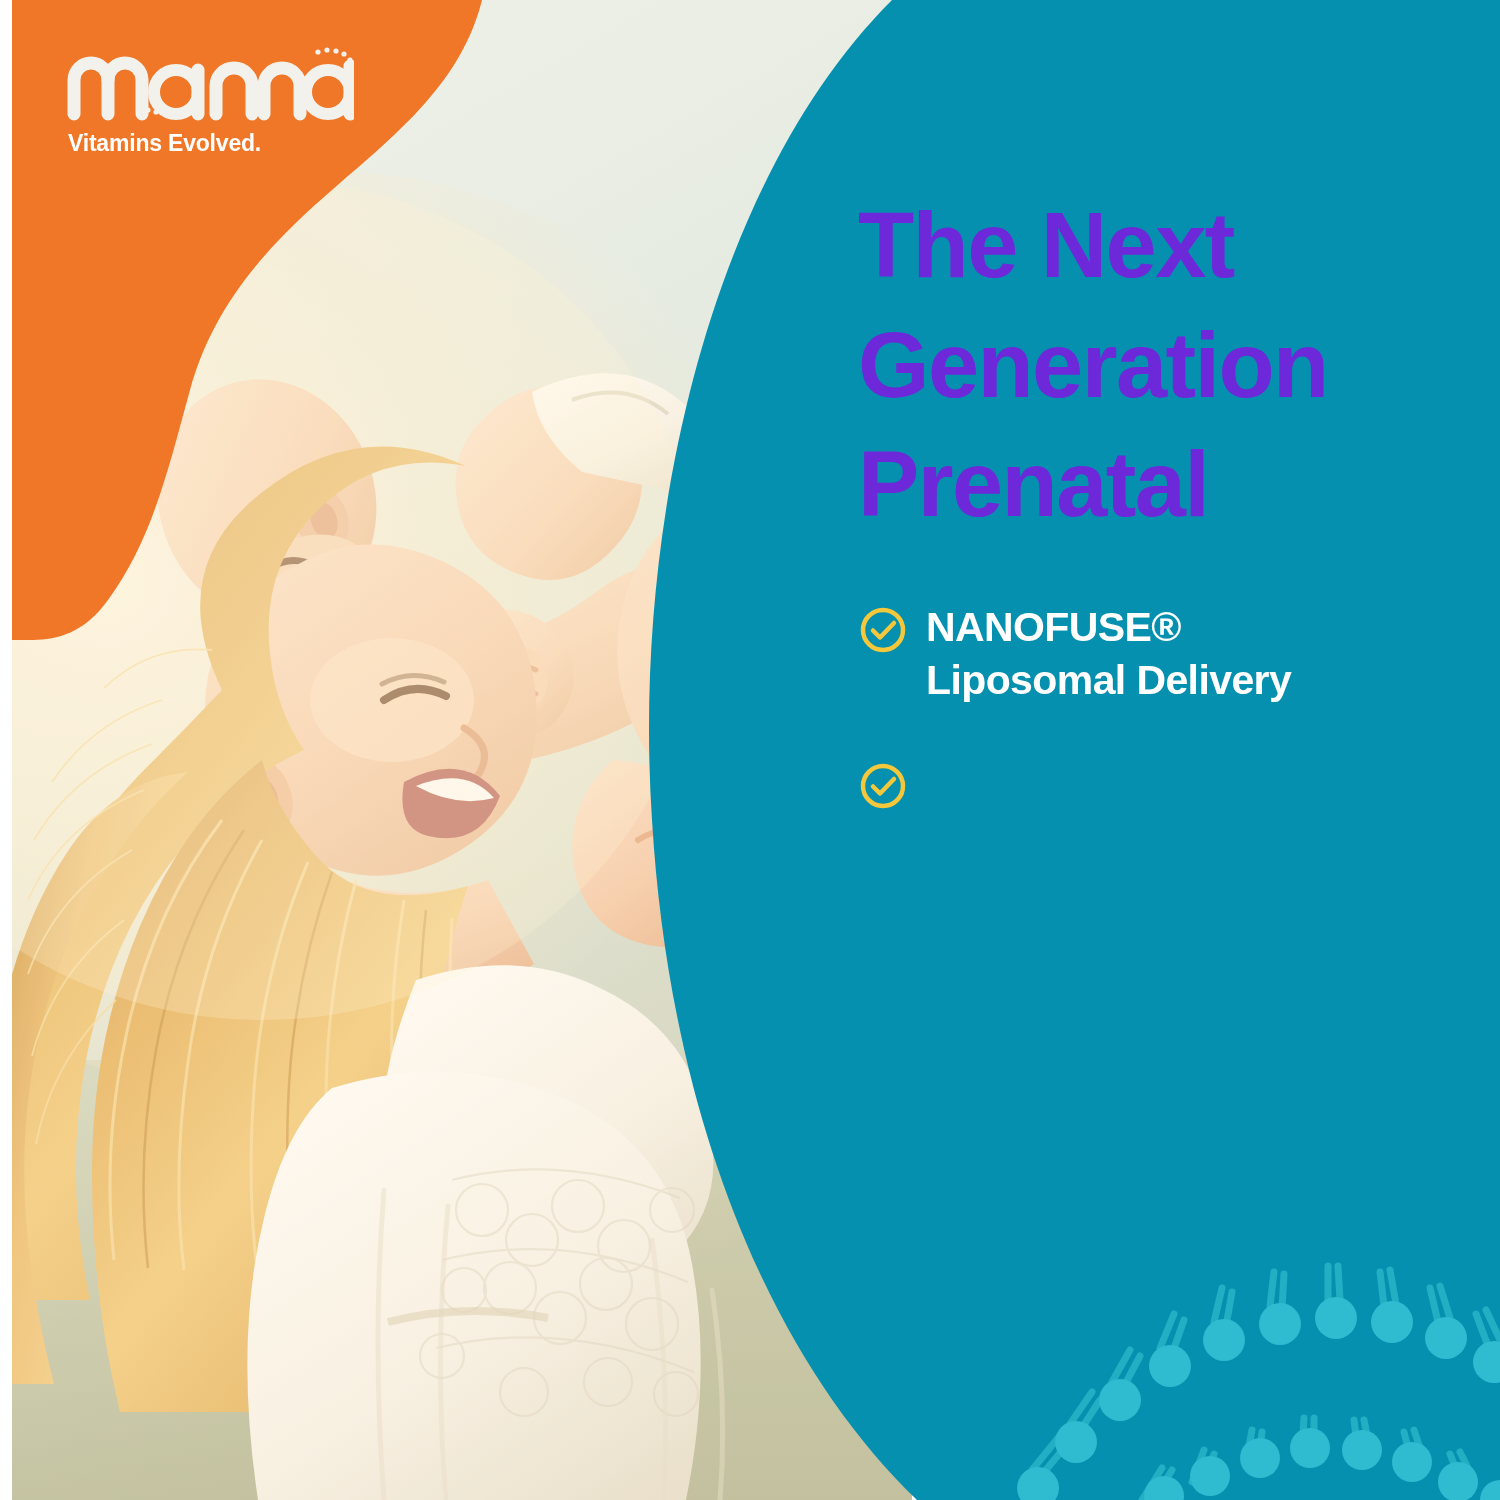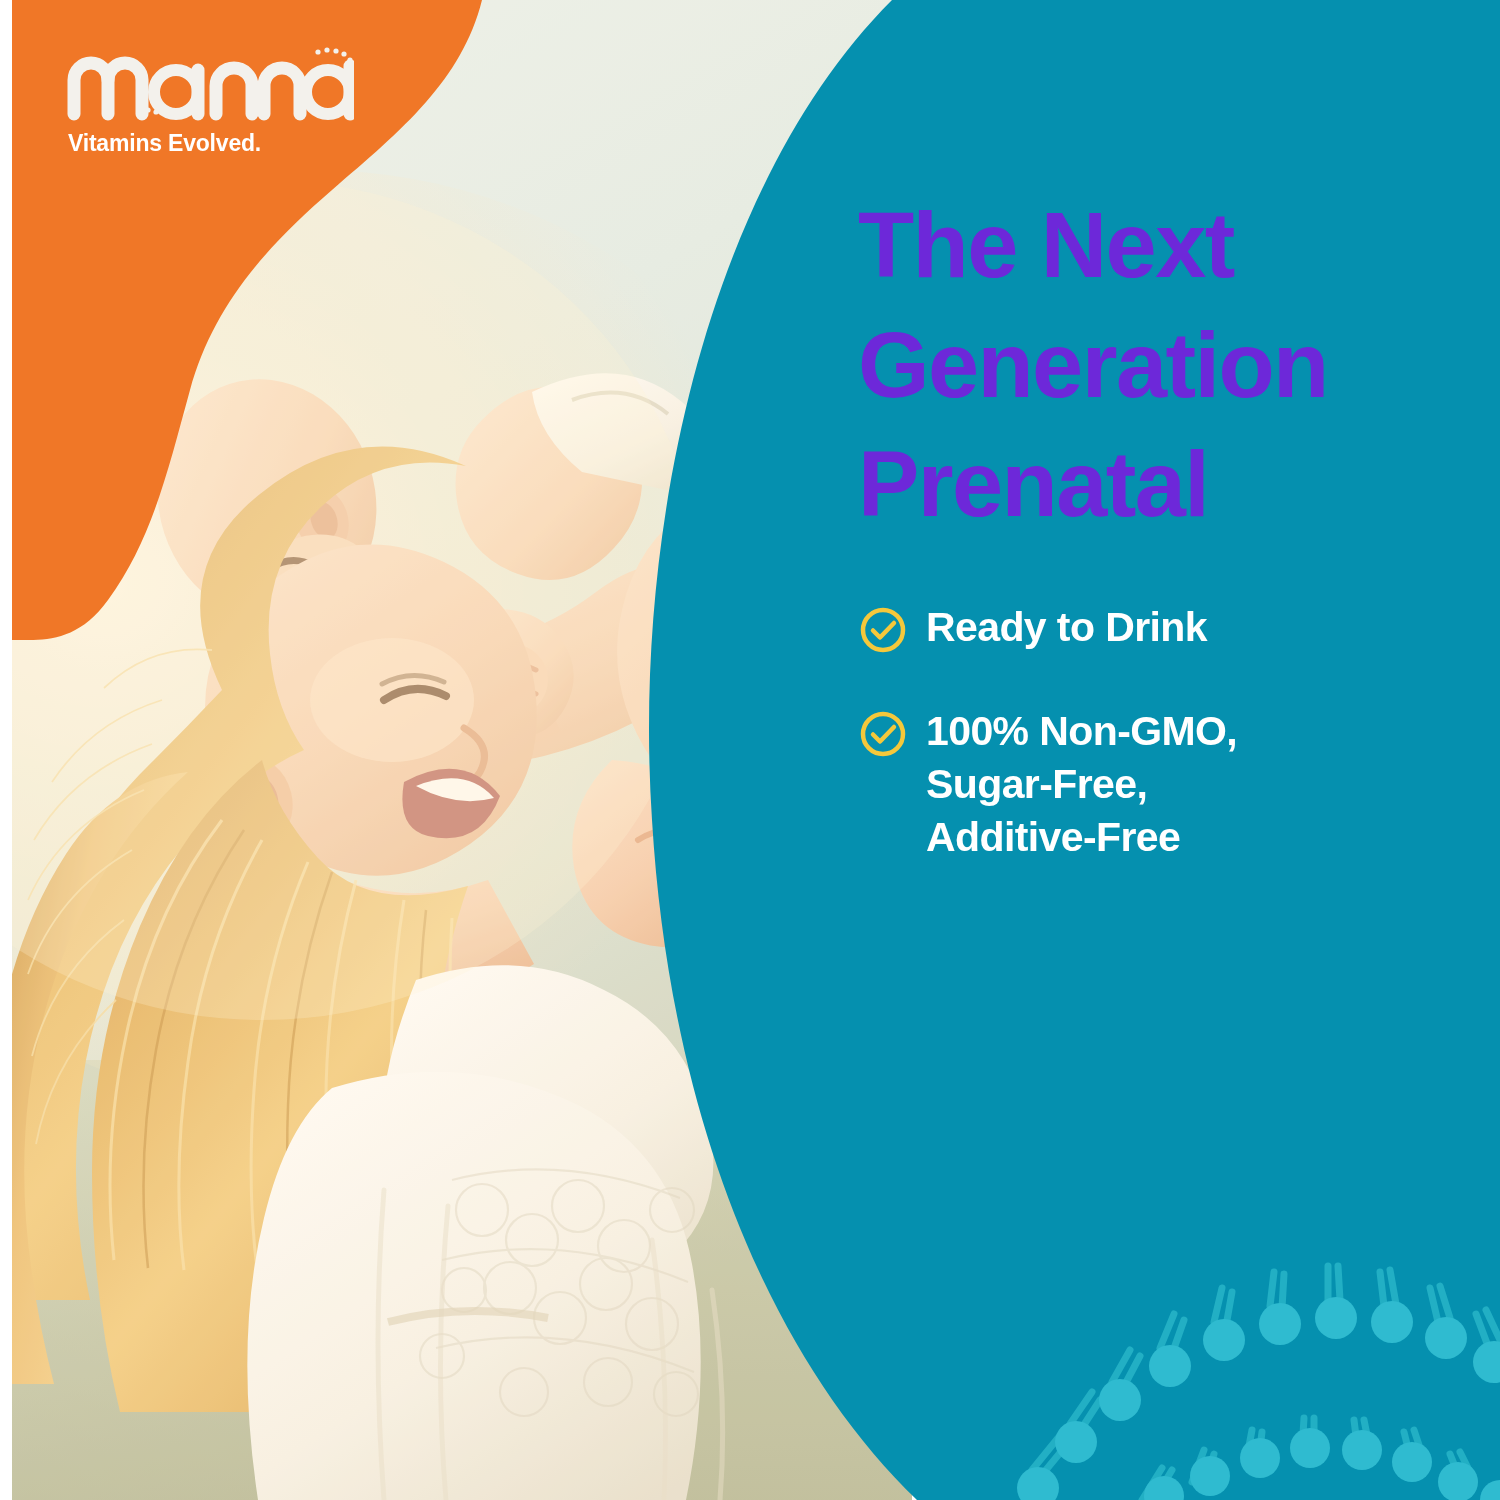--- a/index.html
+++ b/index.html
@@ -436,39 +436,37 @@
   </div>
 
   <div class="content">
 
     <h1 class="headline">The Next
 Generation
 Prenatal</h1>
 
     <ul class="bullets">
 
-
       <li class="bullet">
         <span class="check-icon">
           <svg viewBox="0 0 50 50" xmlns="http://www.w3.org/2000/svg">
             <circle cx="25" cy="25" r="20" fill="none" stroke="#F5C83B" stroke-width="4.5"></circle>
             <path d="M15 25.5 L22 32.5 L36 18" fill="none" stroke="#F5C83B" stroke-width="4.5" stroke-linecap="round" stroke-linejoin="round"></path>
           </svg>
         </span>
-        <span class="bullet-text">Ready to Drink</span>
+        <span class="bullet-text">NANOFUSE®
+Liposomal Delivery</span>
       </li>
 
       <li class="bullet">
         <span class="check-icon">
           <svg viewBox="0 0 50 50" xmlns="http://www.w3.org/2000/svg">
             <circle cx="25" cy="25" r="20" fill="none" stroke="#F5C83B" stroke-width="4.5"></circle>
             <path d="M15 25.5 L22 32.5 L36 18" fill="none" stroke="#F5C83B" stroke-width="4.5" stroke-linecap="round" stroke-linejoin="round"></path>
           </svg>
         </span>
-        <span class="bullet-text">100% Non-GMO,
-Sugar-Free,
-Additive-Free</span>
       </li>
 
+
     </ul>
   </div>
 
 </div>
 
 </body></html>

